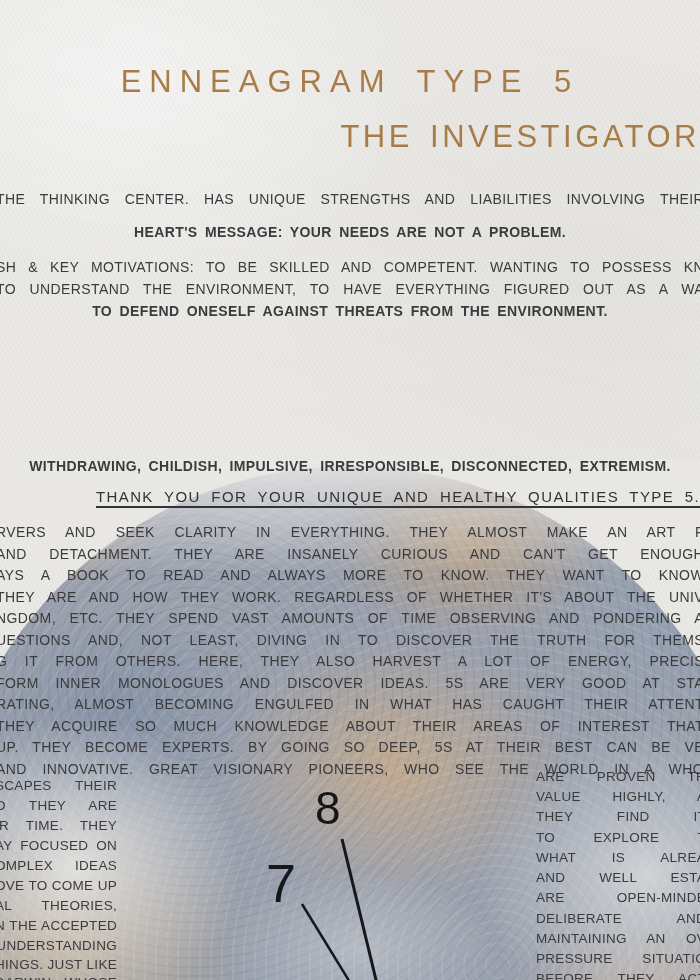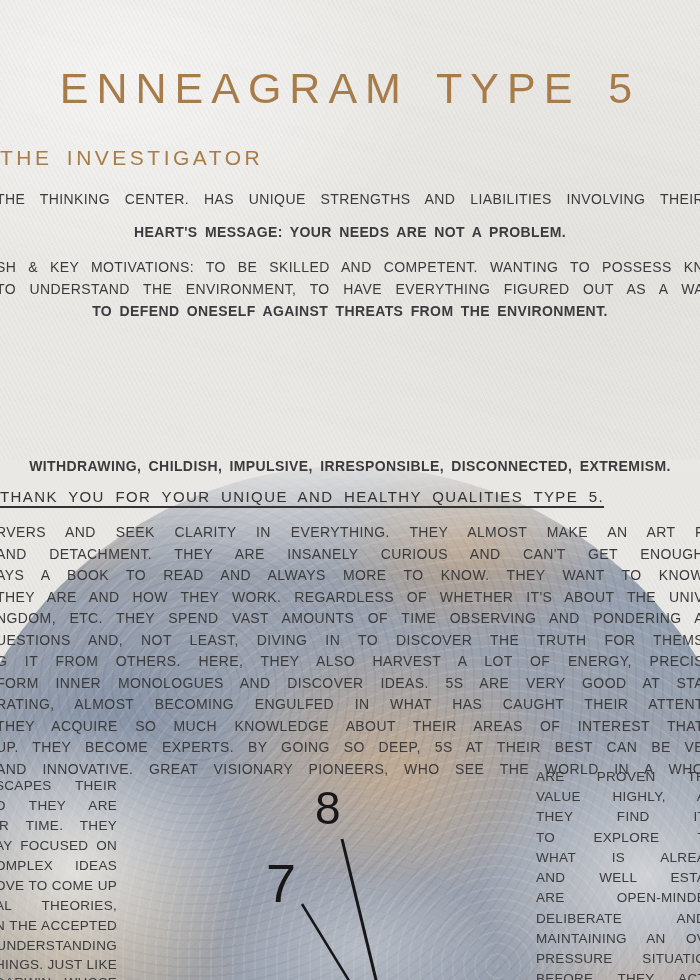--- a/index.html
+++ b/index.html
@@ -64,35 +64,35 @@
 
   
   .figure-svg{position:absolute; left:0; top:0; z-index:3;}
   .ennea-num{position:absolute; z-index:3; color:#17171a; line-height:1; font-weight:400;}
   .num-8{left:315px; top:785px; font-size:46px;}
   .num-7{left:266px; top:856px; font-size:54px;}
 
   
   .title{
     position:absolute; left:0; right:0; top:64px; z-index:4;
-    text-align:center; font-size:43px; letter-spacing:8px; word-spacing:8px;
+    text-align:center; font-size:31px; letter-spacing:8px; word-spacing:8px;
     color:#a87c48; white-space:nowrap;
   }
   .subtitle{
     position:absolute; left:0; right:0; top:119px; z-index:4;
-    text-align:left; font-size:21px; letter-spacing:3.5px; word-spacing:5px;
-    color:#a87c48; white-space:nowrap;margin-top:27px;
+    text-align:right; font-size:31px; letter-spacing:3.5px; word-spacing:5px;
+    color:#a87c48; white-space:nowrap;
   }
   .line{
     position:absolute; z-index:4; font-size:14px; letter-spacing:0.4px;
     word-spacing:3px; height:19px; overflow:hidden; line-height:16px;
   }
   .full{left:-4px; right:-4px; text-align:justify; text-align-last:justify;}
   .center{left:0; right:0; text-align:center;font-weight:bold;}
-  .heading-wrap{position:absolute; left:0; right:0; top:488px; z-index:4; text-align:left;}
+  .heading-wrap{position:absolute; left:13px; right:0; top:488px; z-index:4; text-align:right;}
   .heading{
     font-size:15px; letter-spacing:1.4px; word-spacing:5px; color:#333336;
     text-decoration:underline; text-underline-offset:4px; text-decoration-thickness:1.5px;
   }
   .col-line{
     position:absolute; z-index:4; font-size:13.5px; letter-spacing:0.3px;
     height:19px; overflow:hidden; line-height:16px;
     text-align:justify; text-align-last:justify;
   }
   .lc{left:-5px; width:122px;}

